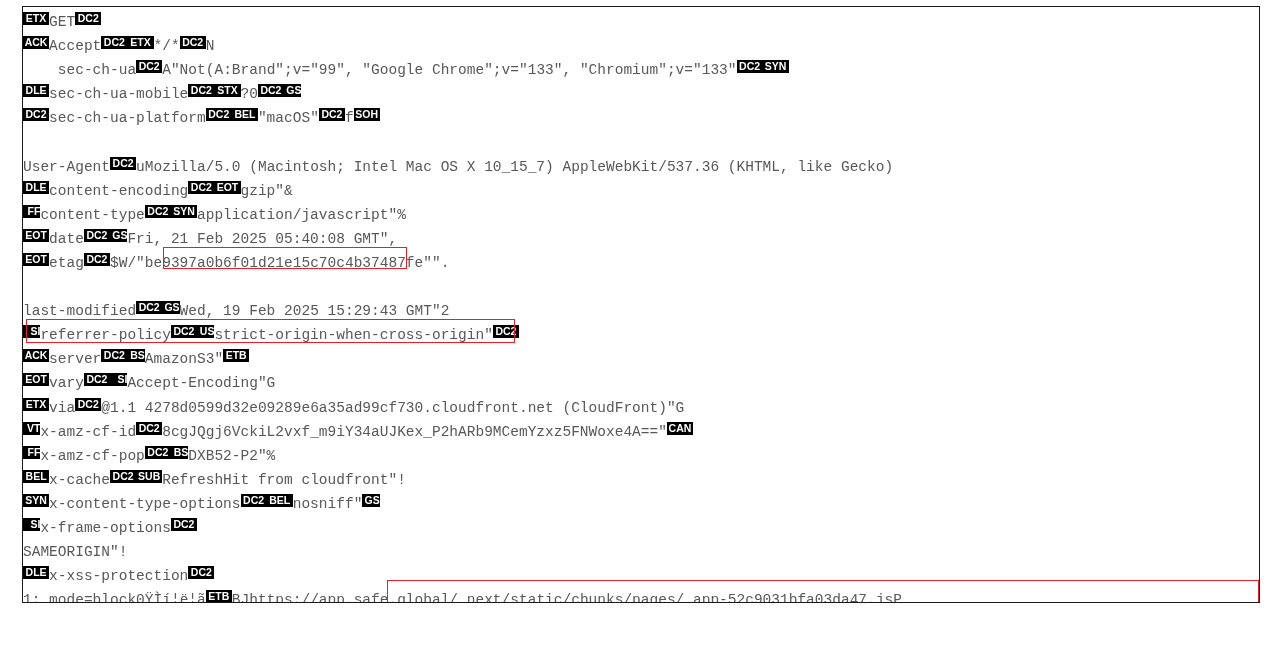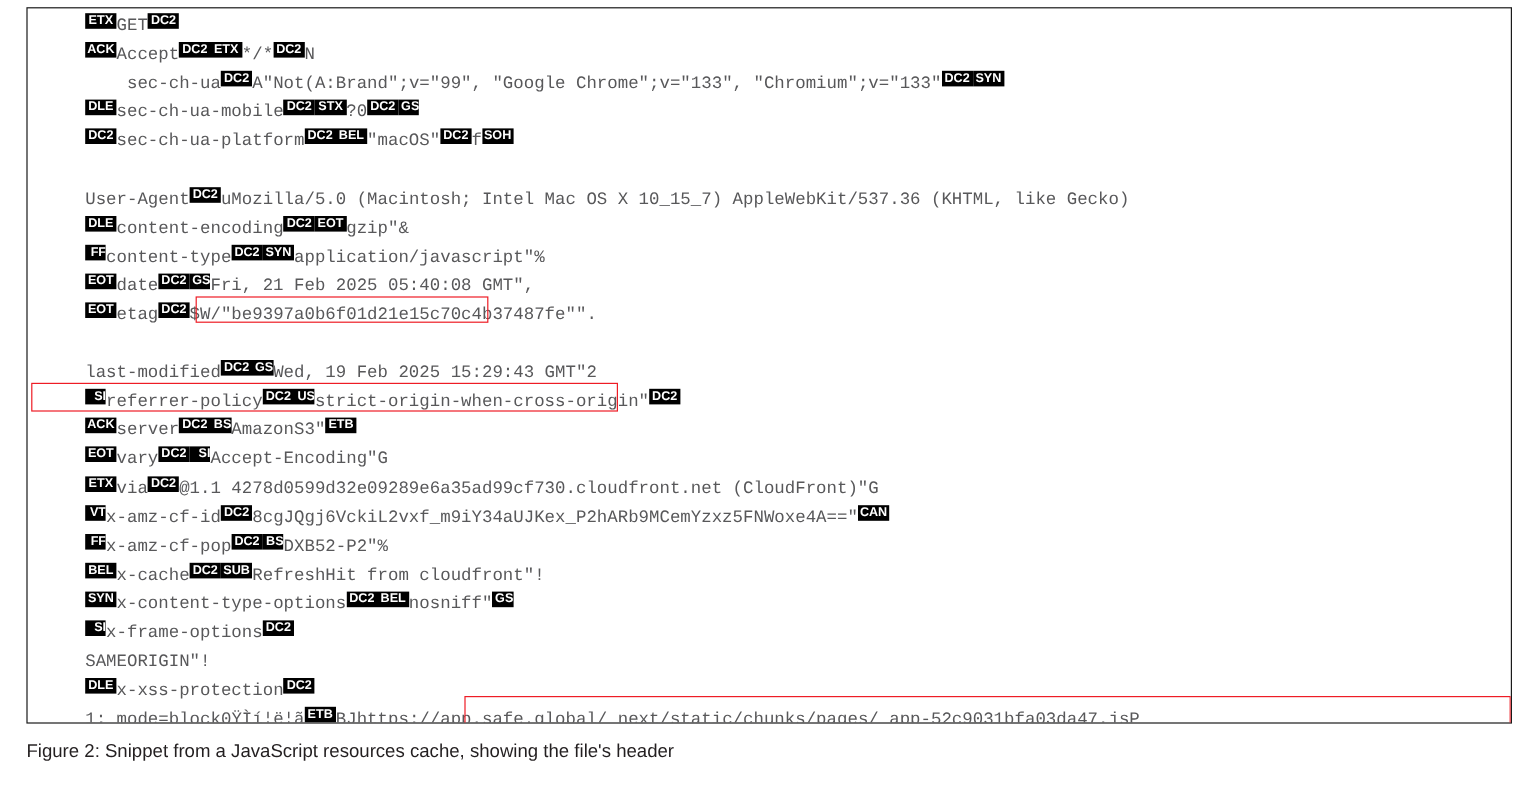--- a/index.html
+++ b/index.html
@@ -43,21 +43,20 @@
     line-height: 24.1px;
     color: #58585a;
     white-space: pre;
     letter-spacing: 0px;
   }
 
   .line {
     height: 24.1px;
     white-space: pre;
     position: relative;
-    margin-left: 48px;
   }
 
   
   .t { color: #58585a; }
 
   
   .ctl {
     display: inline-block;
     background: #000000;
     color: #ffffff;
@@ -102,15 +101,14 @@
 
   <div class="snippet-panel">
     <div class="snippet-lines" id="snippet-lines"><div class="line"><span class="ctl c3">ETX</span><span class="t">GET</span><span class="ctl c3">DC2</span></div><div class="line"><span class="ctl c3">ACK</span><span class="t">Accept</span><span class="ctl c3">DC2</span><span class="ctl c3">ETX</span><span class="t">*/*</span><span class="ctl c3">DC2</span><span class="t">N</span></div><div class="line"><span class="t">    sec-ch-ua</span><span class="ctl c3">DC2</span><span class="t">A"Not(A:Brand";v="99", "Google Chrome";v="133", "Chromium";v="133"</span><span class="ctl c3">DC2</span><span class="ctl c3">SYN</span></div><div class="line"><span class="ctl c3">DLE</span><span class="t">sec-ch-ua-mobile</span><span class="ctl c3">DC2</span><span class="ctl c3">STX</span><span class="t">?0</span><span class="ctl c3">DC2</span><span class="ctl c2">GS</span></div><div class="line"><span class="ctl c3">DC2</span><span class="t">sec-ch-ua-platform</span><span class="ctl c3">DC2</span><span class="ctl c3">BEL</span><span class="t">"macOS"</span><span class="ctl c3">DC2</span><span class="t">f</span><span class="ctl c3">SOH</span></div><div class="line">&nbsp;</div><div class="line"><span class="t">User-Agent</span><span class="ctl c3">DC2</span><span class="t">uMozilla/5.0 (Macintosh; Intel Mac OS X 10_15_7) AppleWebKit/537.36 (KHTML, like Gecko)</span></div><div class="line"><span class="ctl c3">DLE</span><span class="t">content-encoding</span><span class="ctl c3">DC2</span><span class="ctl c3">EOT</span><span class="t">gzip"&amp;</span></div><div class="line"><span class="ctl c2">FF</span><span class="t">content-type</span><span class="ctl c3">DC2</span><span class="ctl c3">SYN</span><span class="t">application/javascript"%</span></div><div class="line"><span class="ctl c3">EOT</span><span class="t">date</span><span class="ctl c3">DC2</span><span class="ctl c2">GS</span><span class="t">Fri, 21 Feb 2025 05:40:08 GMT",</span></div><div class="line"><span class="ctl c3">EOT</span><span class="t">etag</span><span class="ctl c3">DC2</span><span class="t">$W/"be9397a0b6f01d21e15c70c4b37487fe"".</span></div><div class="line">&nbsp;</div><div class="line"><span class="t">last-modified</span><span class="ctl c3">DC2</span><span class="ctl c2">GS</span><span class="t">Wed, 19 Feb 2025 15:29:43 GMT"2</span></div><div class="line"><span class="ctl c2">SI</span><span class="t">referrer-policy</span><span class="ctl c3">DC2</span><span class="ctl c2">US</span><span class="t">strict-origin-when-cross-origin"</span><span class="ctl c3">DC2</span></div><div class="line"><span class="ctl c3">ACK</span><span class="t">server</span><span class="ctl c3">DC2</span><span class="ctl c2">BS</span><span class="t">AmazonS3"</span><span class="ctl c3">ETB</span></div><div class="line"><span class="ctl c3">EOT</span><span class="t">vary</span><span class="ctl c3">DC2</span><span class="ctl c2">SI</span><span class="t">Accept-Encoding"G</span></div><div class="line"><span class="ctl c3">ETX</span><span class="t">via</span><span class="ctl c3">DC2</span><span class="t">@1.1 4278d0599d32e09289e6a35ad99cf730.cloudfront.net (CloudFront)"G</span></div><div class="line"><span class="ctl c2">VT</span><span class="t">x-amz-cf-id</span><span class="ctl c3">DC2</span><span class="t">8cgJQgj6VckiL2vxf_m9iY34aUJKex_P2hARb9MCemYzxz5FNWoxe4A=="</span><span class="ctl c3">CAN</span></div><div class="line"><span class="ctl c2">FF</span><span class="t">x-amz-cf-pop</span><span class="ctl c3">DC2</span><span class="ctl c2">BS</span><span class="t">DXB52-P2"%</span></div><div class="line"><span class="ctl c3">BEL</span><span class="t">x-cache</span><span class="ctl c3">DC2</span><span class="ctl c3">SUB</span><span class="t">RefreshHit from cloudfront"!</span></div><div class="line"><span class="ctl c3">SYN</span><span class="t">x-content-type-options</span><span class="ctl c3">DC2</span><span class="ctl c3">BEL</span><span class="t">nosniff"</span><span class="ctl c2">GS</span></div><div class="line"><span class="ctl c2">SI</span><span class="t">x-frame-options</span><span class="ctl c3">DC2</span></div><div class="line"><span class="t">SAMEORIGIN"!</span></div><div class="line"><span class="ctl c3">DLE</span><span class="t">x-xss-protection</span><span class="ctl c3">DC2</span></div><div class="line"><span class="t">1; mode=block0ŸÌí¦ë¦ã</span><span class="ctl c3">ETB</span><span class="t">BJhttps://app.safe.global/ next/static/chunks/pages/ app-52c9031bfa03da47.jsP</span></div></div>
     <div id="highlight-layer">
         <div class="redbox" style="left: 140px; top: 240px; width: 244px; height: 22px; border-color: rgb(238, 28, 37);"></div>
         <div class="redbox" style="left: 3px; top: 312px; width: 489px; height: 24px; border-color: rgb(238, 28, 37);"></div>
         <div class="redbox" style="left: 364px; top: 573px; width: 872px; height: 26px; border-color: rgb(238, 28, 37);"></div>
       </div>
   </div>
 
-  <div class="caption">Figure 2: Snippet from a JavaScript resources cache, showing the file's header</div>
 
 </div>
 
 </body></html>

